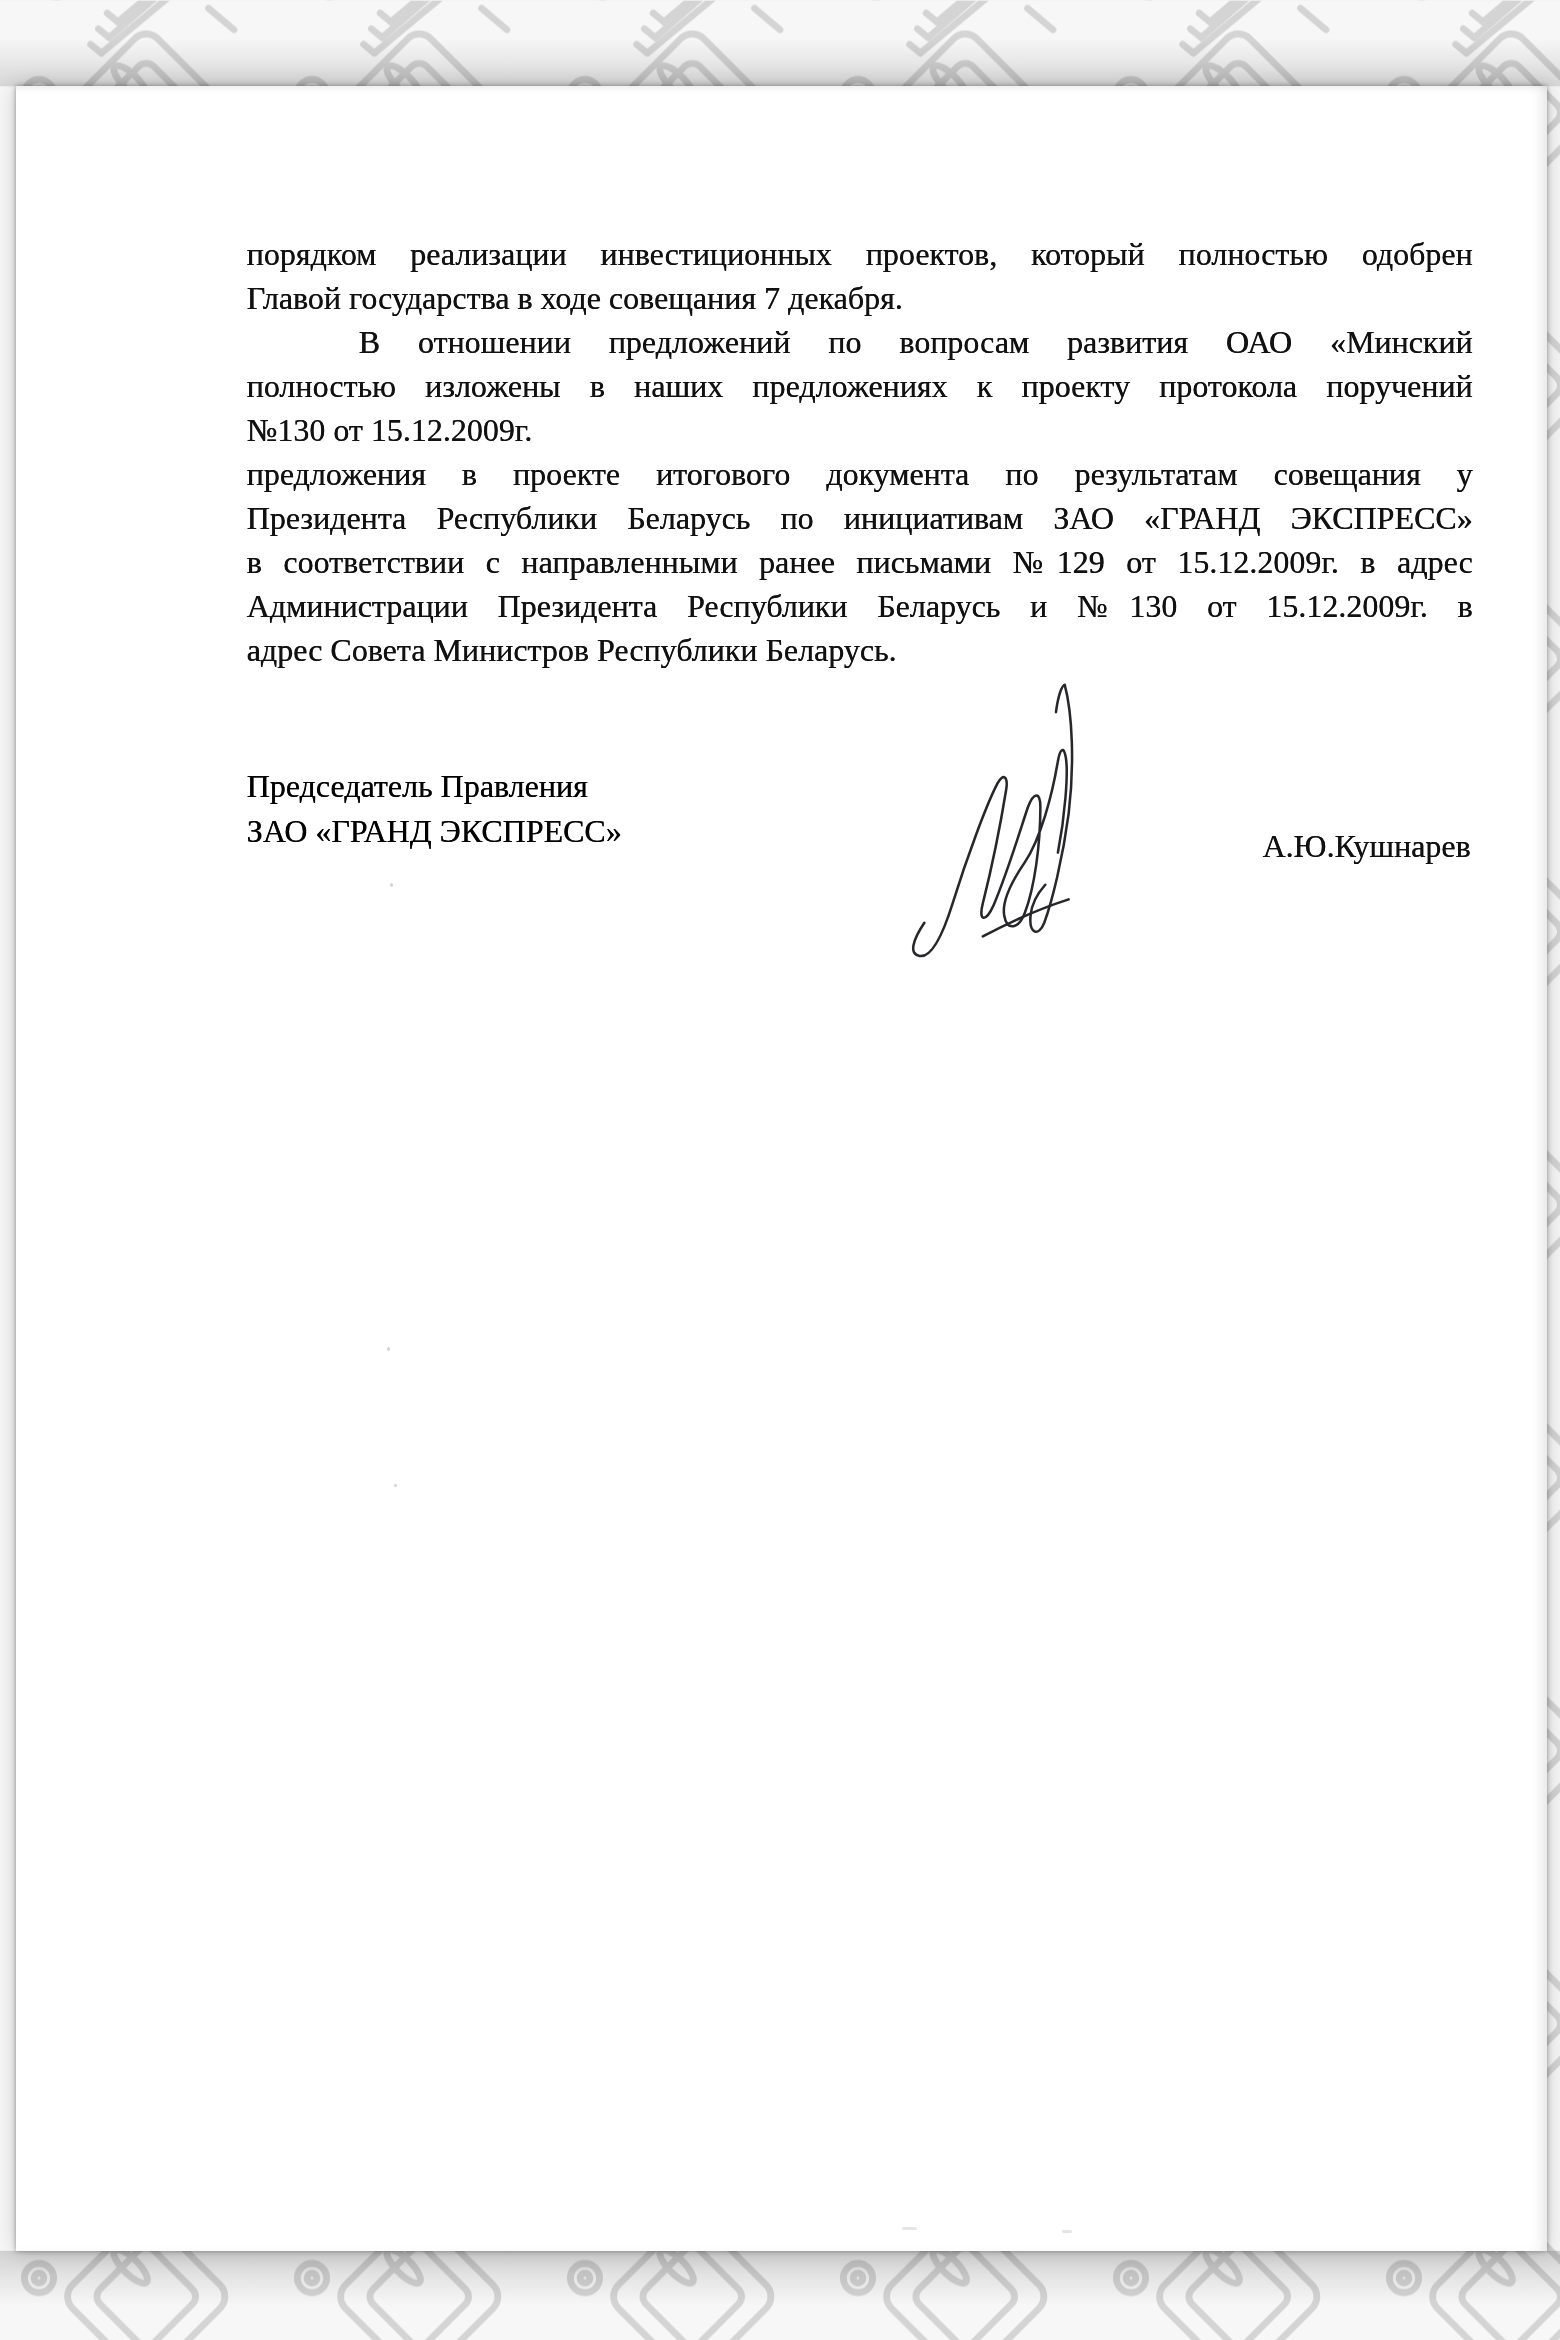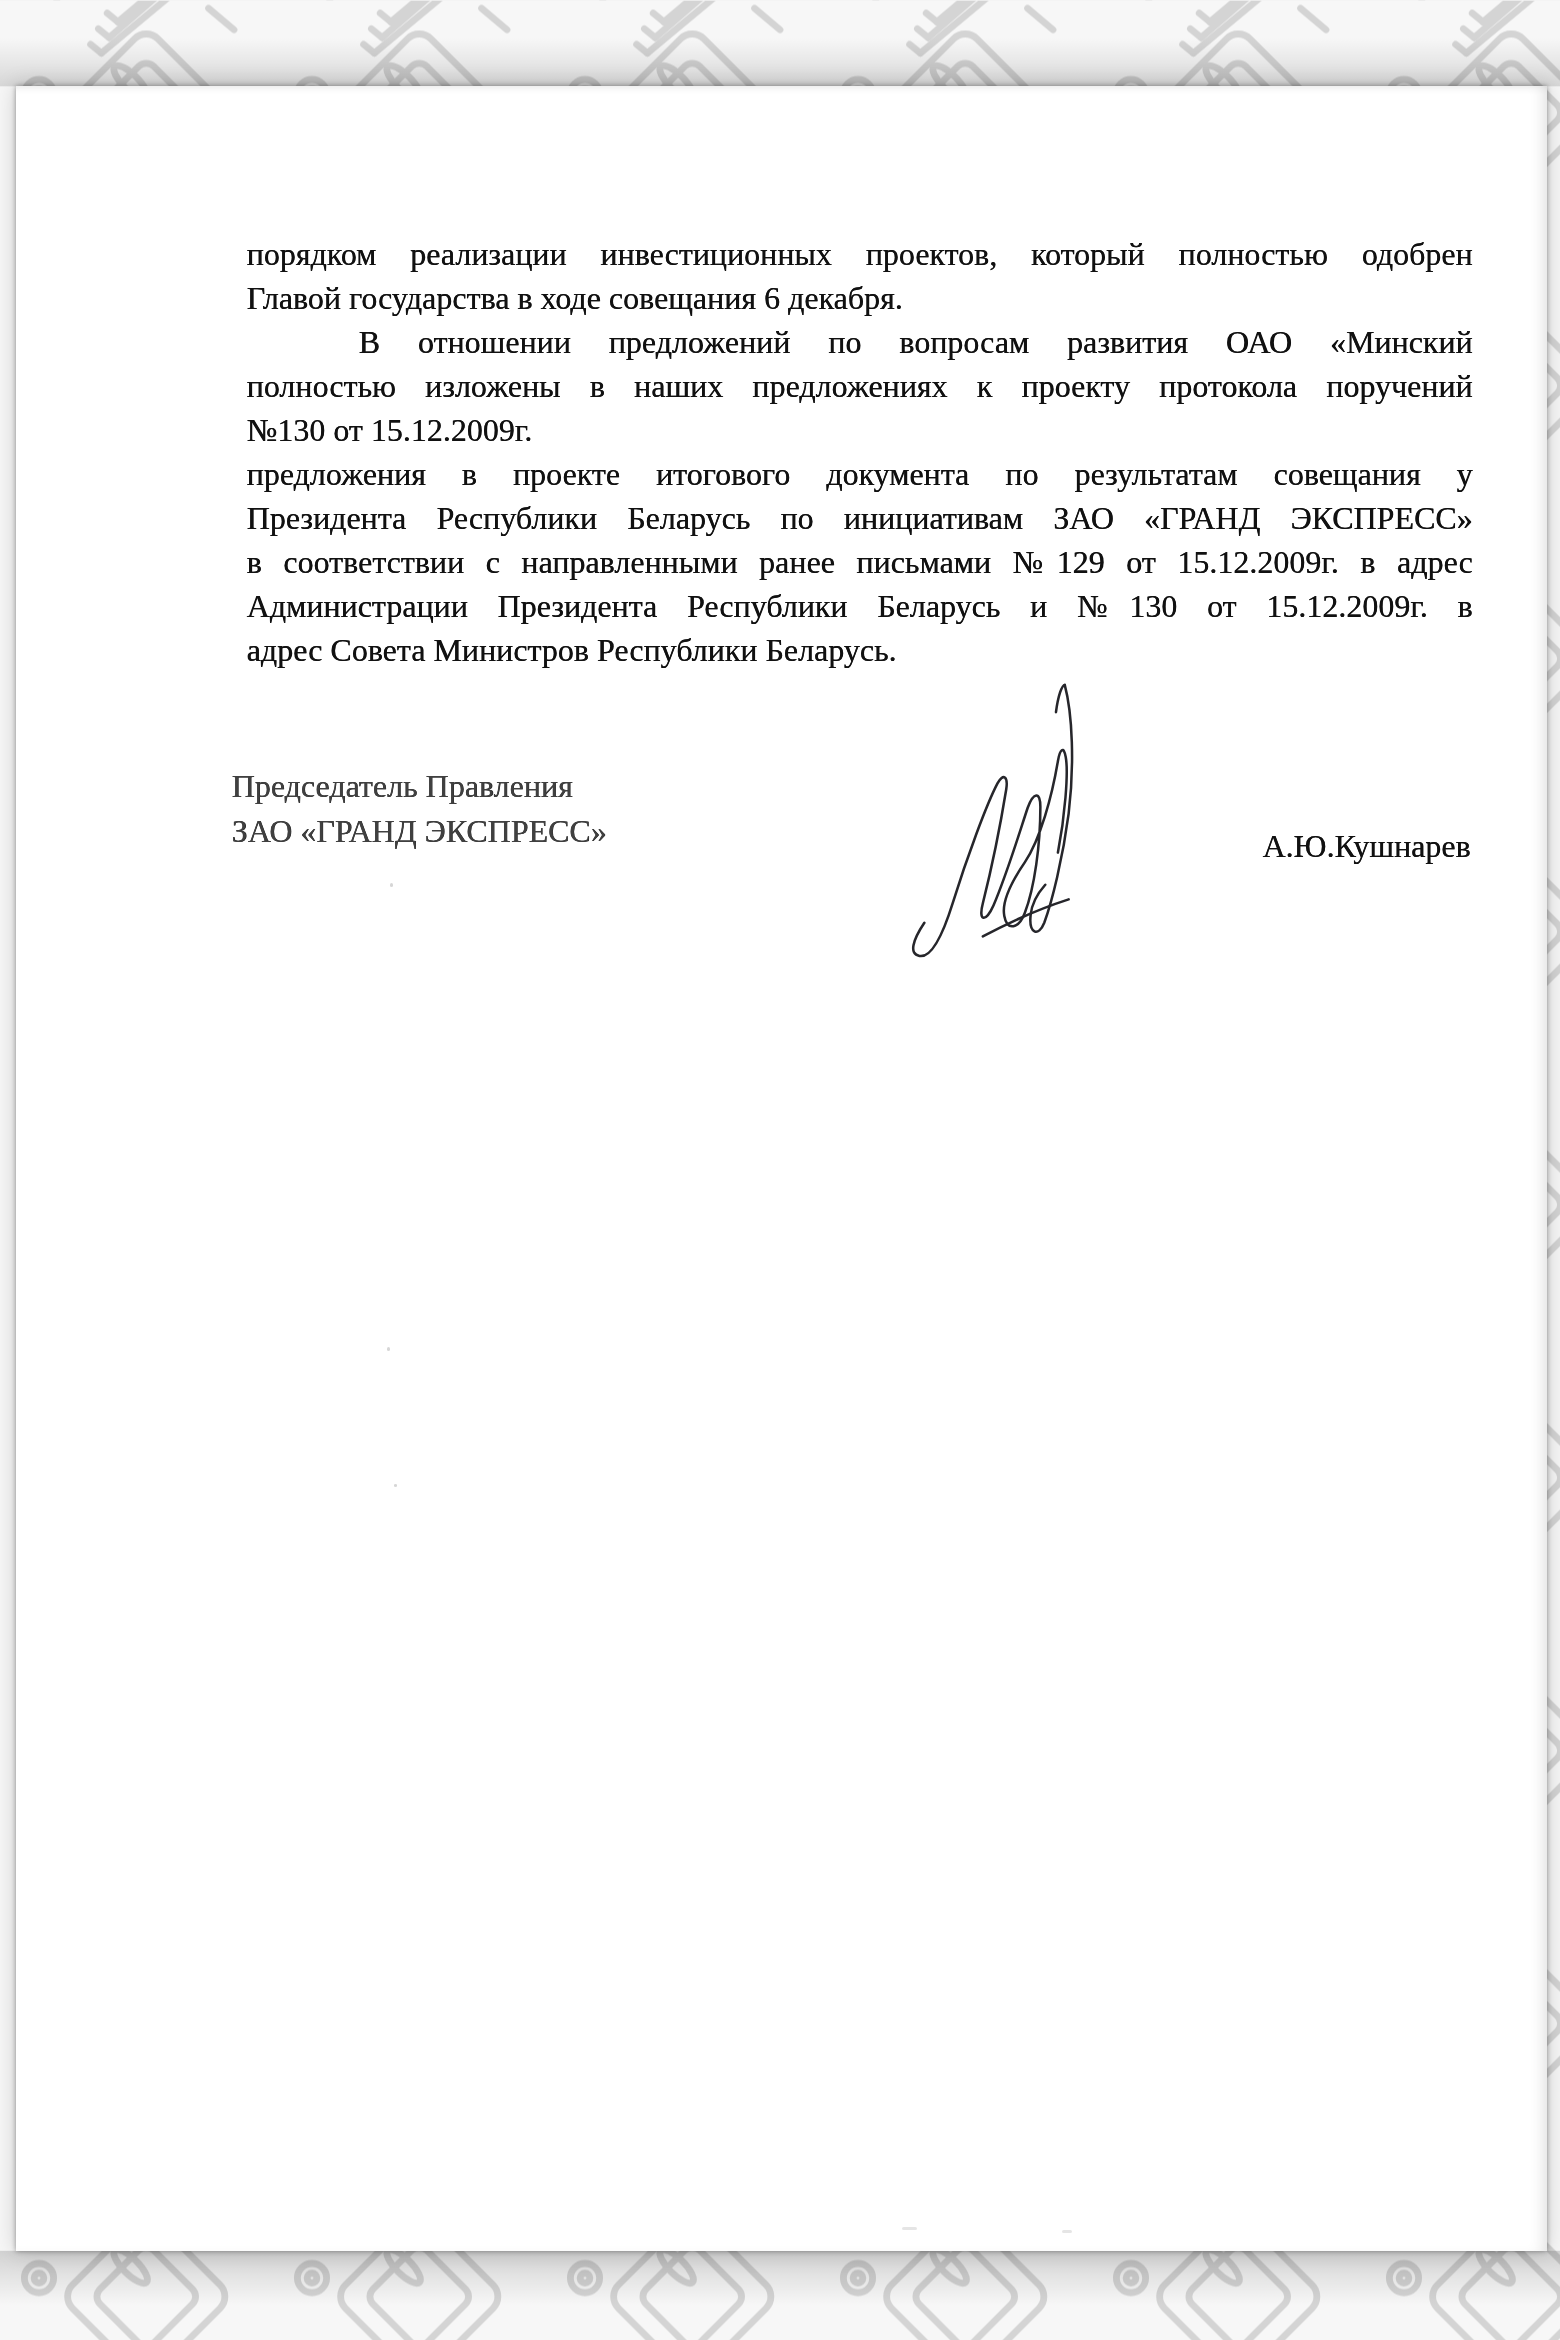--- a/index.html
+++ b/index.html
@@ -19,22 +19,22 @@
   .text-block{
     position:absolute;left:231px;top:102px;width:1226px;
     font-size:32px;line-height:44px;color:#111;
     text-shadow:0.3px 0 0 #111;
     margin-top:44px;
   }
   .line{white-space:normal;}
   .just{text-align:justify;text-align-last:justify;}
   .indent{text-indent:112px;}
   .sig-left{
-    position:absolute;left:216px;top:678px;width:683px;
-    font-size:32px;line-height:45px;color:#404040;text-shadow:0.3px 0 0 #111;
+    position:absolute;left:231px;top:678px;width:683px;
+    font-size:32px;line-height:45px;color:#000000;text-shadow:0.3px 0 0 #111;
   }
   .sig-name{
     position:absolute;right:76px;top:722px;
     font-size:32px;line-height:45px;color:#111;text-shadow:0.3px 0 0 #111;margin-top:16px;
   }
   .signature{position:absolute;left:883px;top:585px;}
   .speck{position:absolute;background:rgba(0,0,0,.16);border-radius:50%;}
   .speck.s1{left:374px;top:797px;width:3.9px;height:3.9px;}
   .speck.s2{left:371px;top:1261px;width:3.9px;height:3.9px;}
   .speck.s3{left:378px;top:1398px;width:3.9px;height:2.9px;}
@@ -101,21 +101,21 @@
   </defs>
   <rect width="1600" height="2400" fill="url(#wp)"></rect>
   <rect x="0" y="38" width="1600" height="50" fill="url(#shTop)"></rect>
   <rect x="0" y="2308" width="1600" height="56" fill="url(#shBot)"></rect>
 </svg>
 
 <div class="page">
 
   <div class="text-block">
     <div class="line just">порядком реализации инвестиционных проектов, который полностью одобрен</div>
-    <div class="line">Главой государства в ходе совещания 6 декабря.</div>
+    <div class="line">Главой государства в ходе совещания 7 декабря.</div>
     <div class="line just indent">В отношении предложений по вопросам развития ОАО «Минский</div>
     <div class="line just">полностью изложены в наших предложениях к проекту протокола поручений</div>
     <div class="line">№130 от 15.12.2009г.</div>
     <div class="line just">предложения в проекте итогового документа по результатам совещания у</div>
     <div class="line just">Президента Республики Беларусь по инициативам ЗАО «ГРАНД ЭКСПРЕСС»</div>
     <div class="line just">в соответствии с направленными ранее письмами №129 от 15.12.2009г. в адрес</div>
     <div class="line just">Администрации Президента Республики Беларусь и №130 от 15.12.2009г. в</div>
     <div class="line">адрес Совета Министров Республики Беларусь.</div>
   </div>
 

